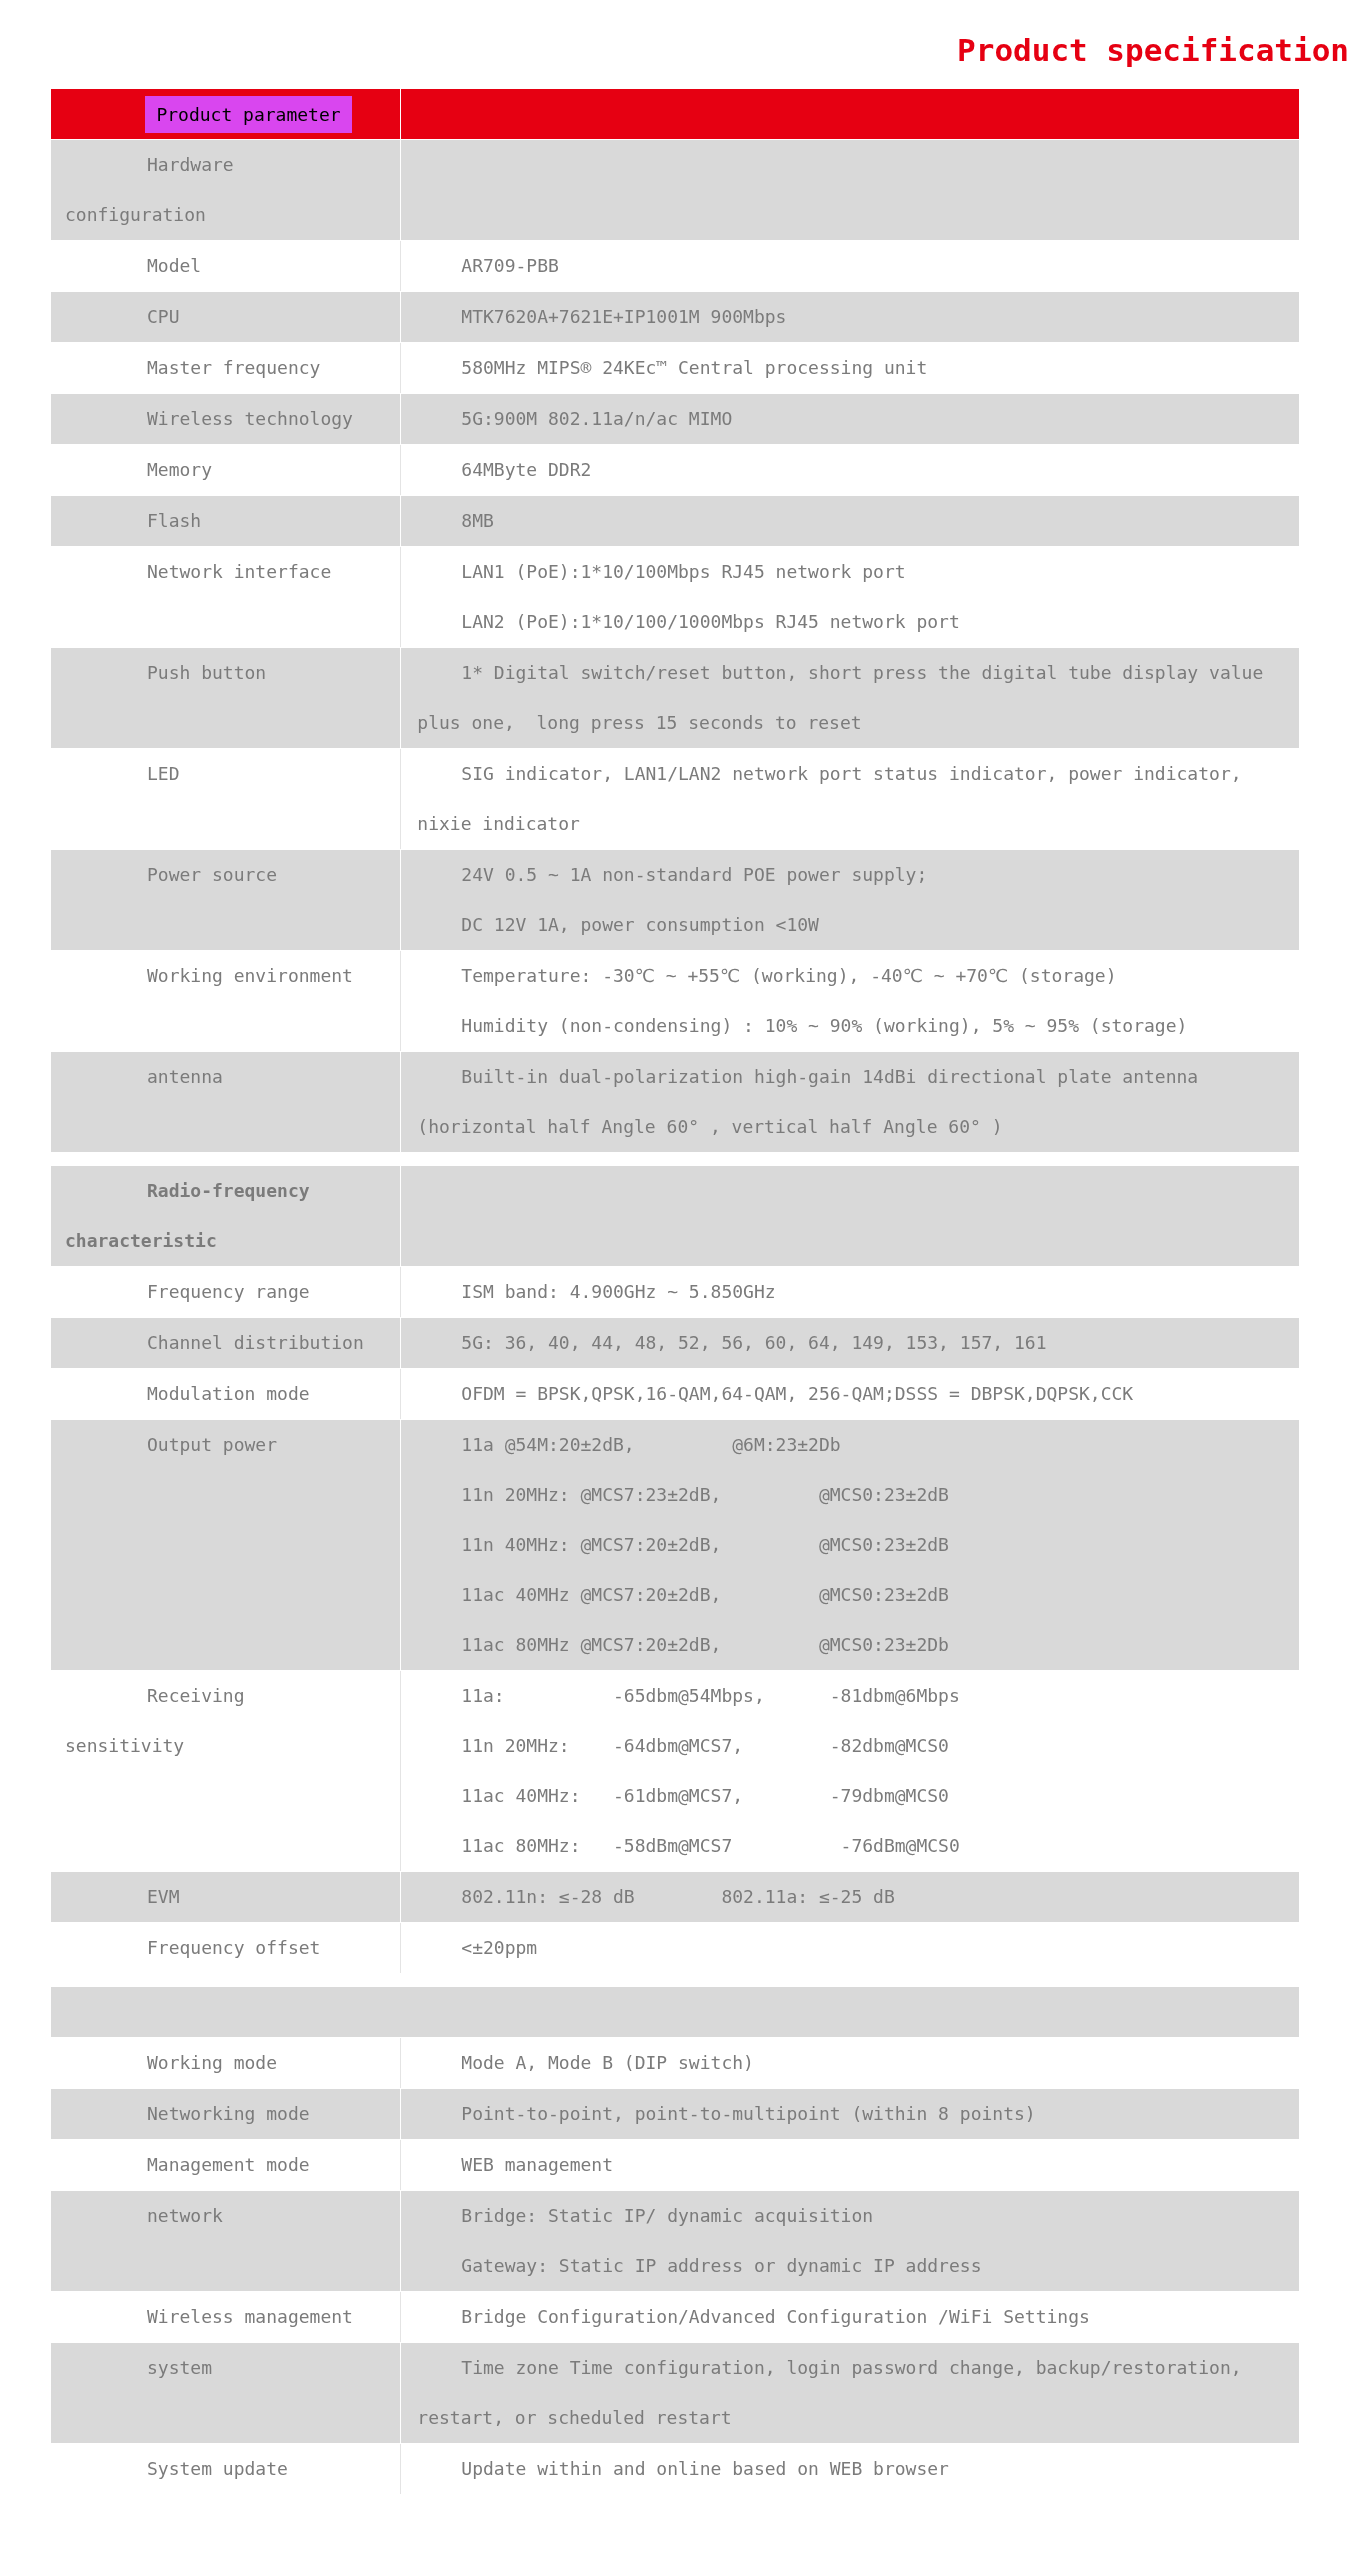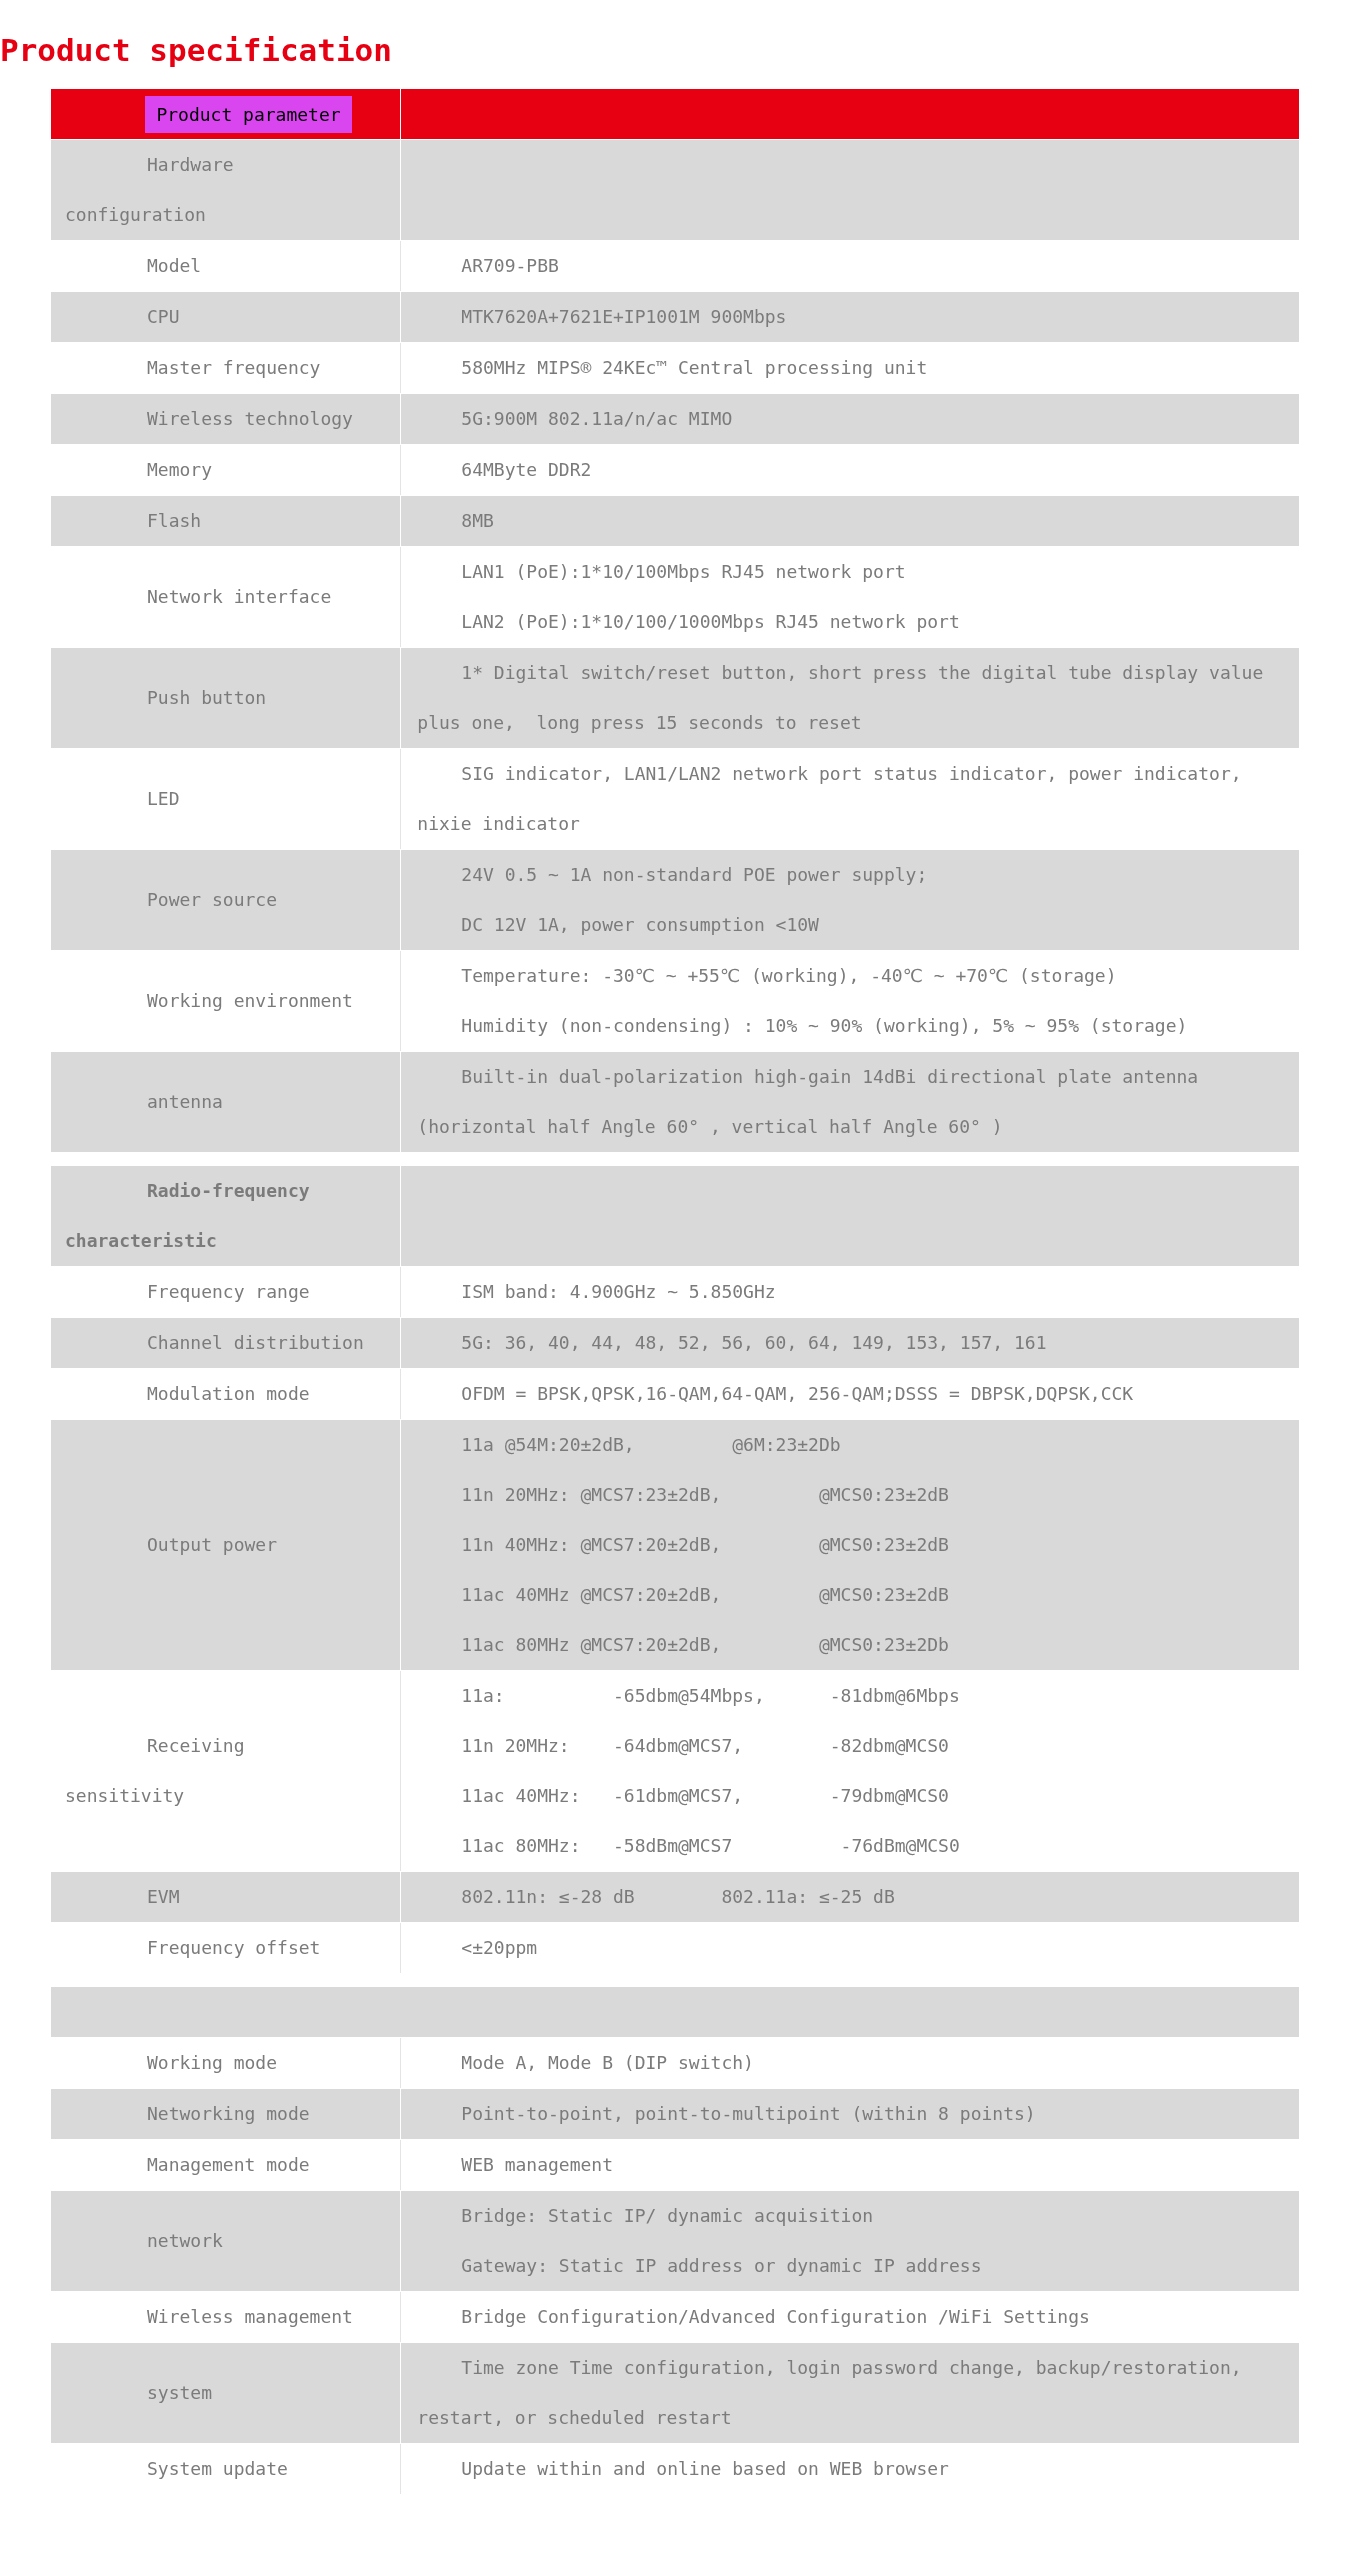--- a/index.html
+++ b/index.html
@@ -9,21 +9,21 @@
   }
   body {
     width: 1349px;
     min-height: 2576px;
     font-family: "DejaVu Sans Mono", "DejaVu Sans", monospace;
   }
   .page-title {
     margin: 0;
     padding-top: 34px;
     height: 34px;
-    text-align: left;
+    text-align: right;
     font-size: 31px;
     line-height: 33px;
     font-weight: bold;
     color: #e60012;
     font-family: "DejaVu Sans Mono", "DejaVu Sans", monospace;
   }
   #tables {
     margin-top: 21px;
   }
   .spec-table {
@@ -40,21 +40,21 @@
   }
   .row.gray  { background: #d9d9d9; }
   .row.white { background: #ffffff; }
   .cell-label {
     flex: 0 0 350px;
     width: 350px;
     box-sizing: border-box;
     border-right: 1.6px solid #ffffff;
     display: flex;
     flex-direction: column;
-    justify-content: center;
+    justify-content: flex-start;
     padding: 0 3.3px 0 14px;
     min-height: 50px;
   }
   .row.white .cell-label { border-right-color: #e4e4e4; }
   .label-text {
     white-space: pre-wrap;
     text-indent: 82px;
     font-size: 18px;
     line-height: 50px;
     color: #7b7b7b;

